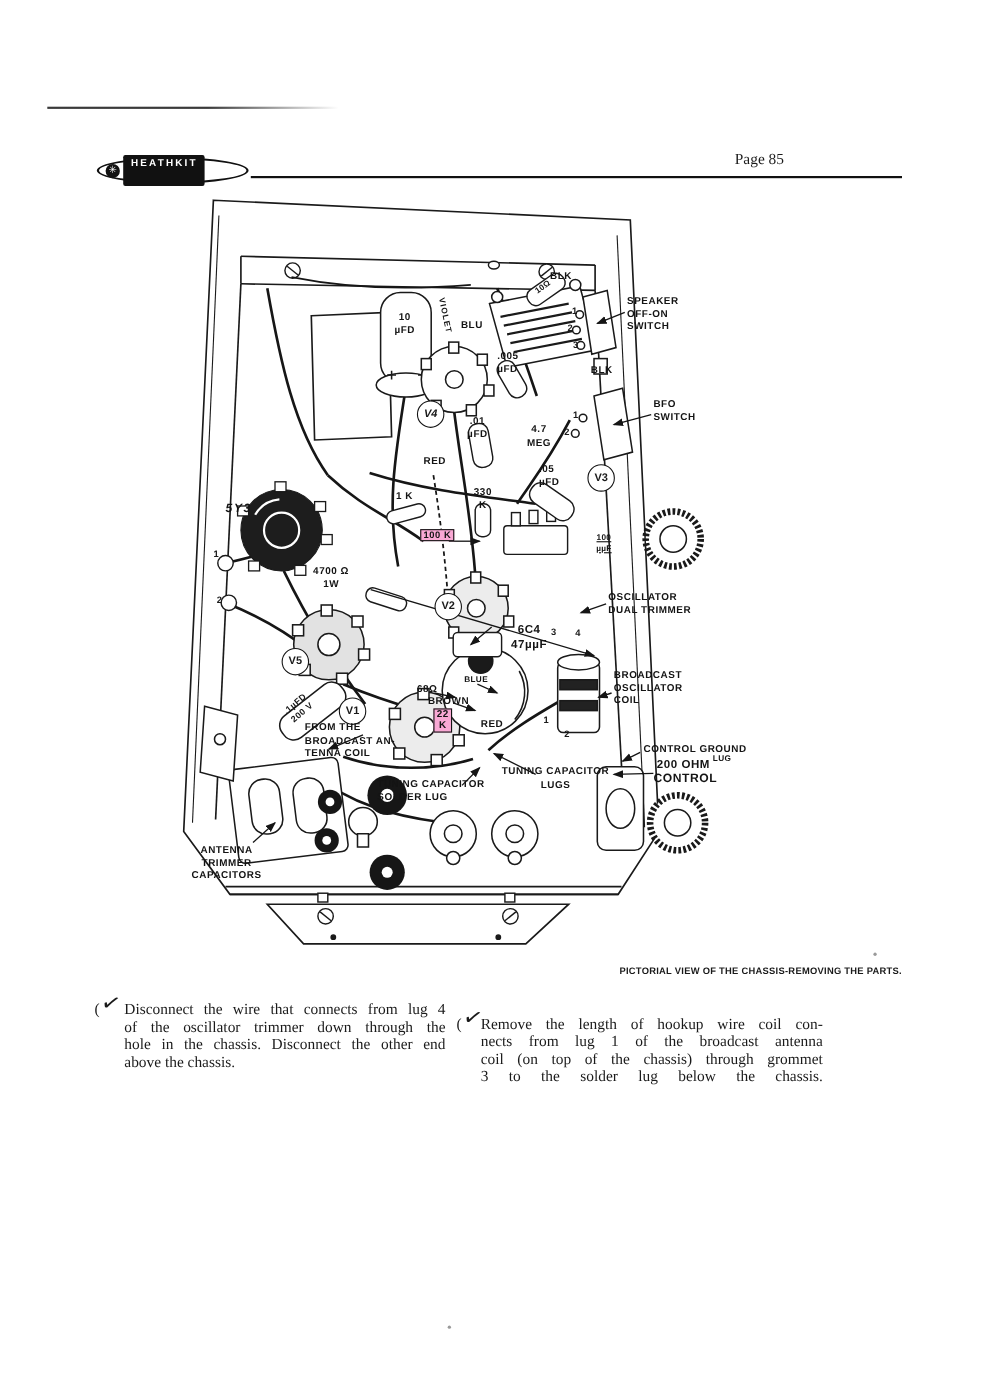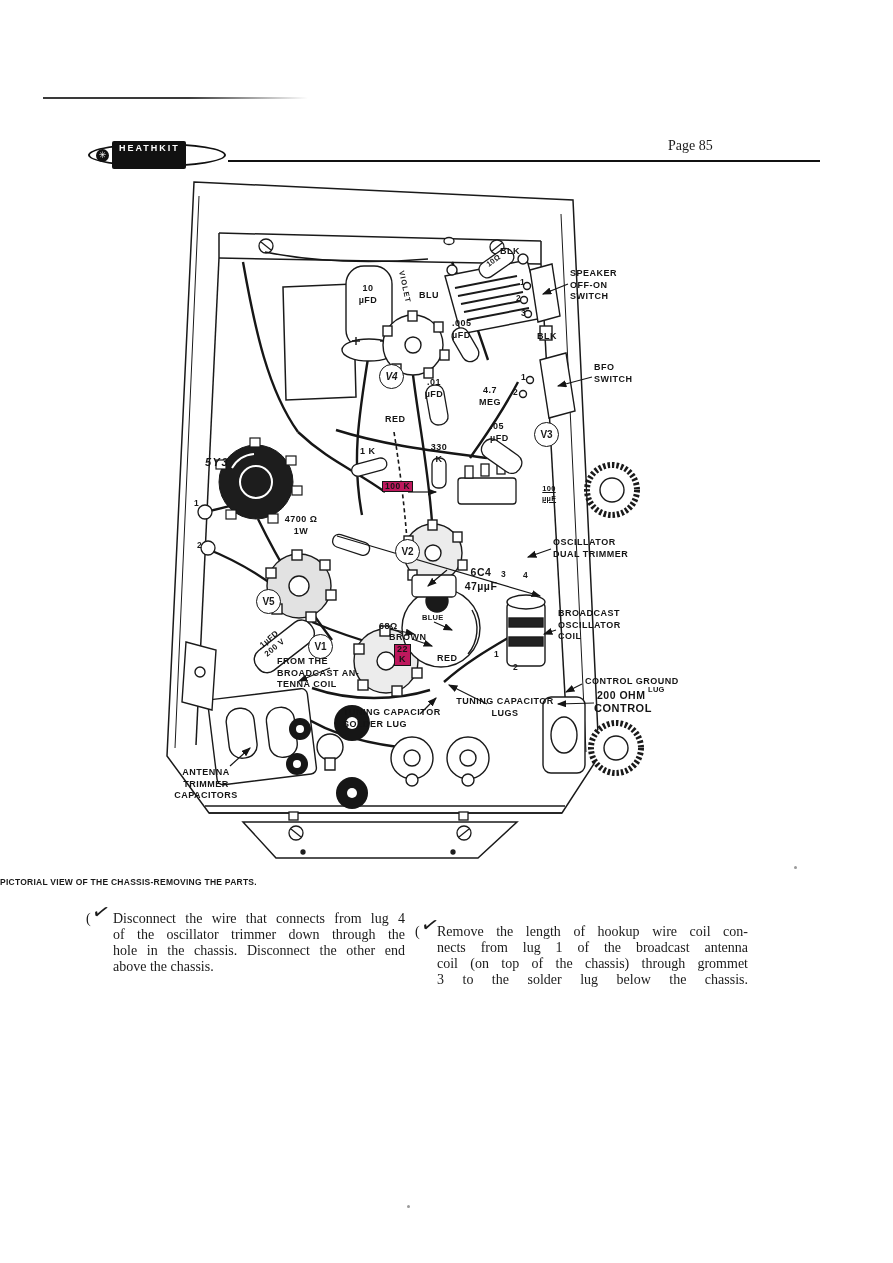--- a/index.html
+++ b/index.html
@@ -20,29 +20,29 @@
   .page-num{position:absolute;left:668px;top:138px;font:14px "Liberation Serif",serif;}
 
   
   .figure-area{position:absolute;left:0;top:0;width:893px;height:1263px;}
   .figure-area svg{position:absolute;left:0;top:0;}
   .fl{position:absolute;font:bold 9px "Liberation Sans",sans-serif;letter-spacing:.5px;
       color:#141414;white-space:pre-line;line-height:1.3;z-index:3;}
   .fl.small{font-size:7.5px;letter-spacing:.3px;}
   .fl.big{font-size:11px;letter-spacing:1.5px;}
   .fl.c{text-align:center;}
-  .fl.boxed{border:1.4px solid #141414;padding:0 2px;background:#be185d;line-height:1.1;}
+  .fl.boxed{border:1.4px solid #141414;padding:0 2px;background:#f9a8d4;line-height:1.1;}
   .vc{position:absolute;width:23px;height:23px;border:1.7px solid #141414;border-radius:50%;
       background:#fff;display:flex;align-items:center;justify-content:center;
       font:bold 10px "Liberation Sans",sans-serif;z-index:3;}
   .num{position:absolute;font:bold 8.5px "Liberation Sans",sans-serif;z-index:3;}
   .rot{transform-origin:center;}
 
   
-  .caption{position:absolute;left:0;top:877px;width:820px;text-align:left;
+  .caption{position:absolute;left:0;top:877px;width:820px;text-align:right;
     font:bold 8.5px "Liberation Sans",sans-serif;letter-spacing:.25px;}
   .fig-title{position:absolute;left:0;top:889px;width:805px;text-align:center;
     font:bold 15px "Liberation Serif",serif;}
 
   
   .col{position:absolute;font:14px "Liberation Serif",serif;line-height:16px;}
   .col .line{text-align:justify;text-align-last:justify;}
   .col-left{left:113px;top:911px;width:292px;}
   .col-left .line:last-child{text-align-last:left;}
   .col-right{left:437px;top:924px;width:311px;}

